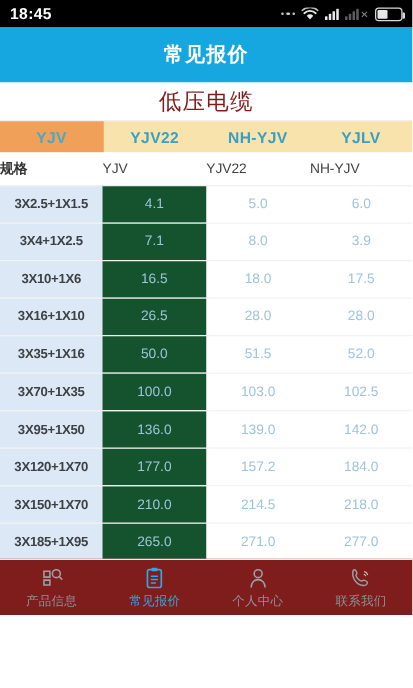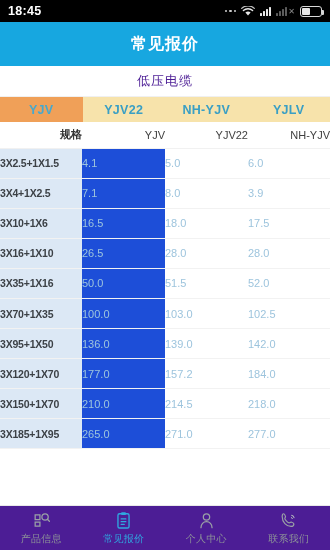--- a/index.html
+++ b/index.html
@@ -2,21 +2,21 @@
 <html><head>
 <meta charset="utf-8">
 <style>
   * { margin:0; padding:0; box-sizing:border-box; }
   html, body {
     width:330px; height:550px;
     font-family:"Liberation Sans","DejaVu Sans",sans-serif;
     background:#ffffff;
     overflow:hidden;
   }
-  #app { width:330px; height:550px; position:relative; display:flex; flex-direction:column; }
+  #app { width:330px; height:492px; position:relative; display:flex; flex-direction:column; }
 
   
   .statusbar {
     height:22px; background:#000000; color:#ffffff;
     display:flex; align-items:center; justify-content:space-between;
     padding:0 8px; flex:none;
   }
   .status-time { font-size:12.5px; font-weight:bold; letter-spacing:.3px; }
   .status-icons { display:flex; align-items:center; gap:5px; }
   .dots { display:flex; gap:2px; align-items:center; }
@@ -44,54 +44,54 @@
     display:flex; align-items:center; justify-content:center;
   }
   .titlebar h1 { color:#ffffff; font-size:16px; font-weight:bold; letter-spacing:1px; }
 
   
   .subtitle {
     height:31px; background:#ffffff; flex:none;
     display:flex; align-items:center; justify-content:center;
     border-bottom:1px solid #f0f0f0;
   }
-  .subtitle span { color:#4c1d95; font-size:13px; letter-spacing:1px; }
+  .subtitle span { color:#7f1d1d; font-size:18px; letter-spacing:1px; }
 
   
   .tabs { height:25px; background:#f7e3ab; flex:none; display:flex; }
   .tab {
     flex:0 0 82.5px; display:flex; align-items:center; justify-content:center;
     font-size:12.5px; color:#3a9fc4; font-weight:bold; letter-spacing:.3px;
     cursor:pointer;
   }
   .tab.active { background:#f0a058; color:#48a8cc; }
 
   
   .table-wrap { flex:1 1 auto; overflow:hidden; background:#ffffff; position:relative; }
   table { width:330px; border-collapse:collapse; table-layout:fixed; }
   col.c0 { width:82px; } col.c1 { width:83px; } col.c2 { width:83px; } col.c3 { width:82px; }
   thead th {
     height:26px; font-size:11px; font-weight:normal; color:#3f3f3f;
-    background:#ffffff; text-align:right; vertical-align:middle;
+    background:#ffffff; text-align:left; vertical-align:middle;
     border-bottom:1px solid #f1f1f1;
   }
   thead th.spec { font-weight:bold; color:#333; }
   tbody td {
-    height:30.1px; font-size:11px; text-align:left; vertical-align:middle;
+    height:30.1px; font-size:11px; text-align:center; vertical-align:middle;
     border-bottom:1px solid #f2f2f2; color:#9dc4dd;
   }
   tbody td.spec {
     background:#dce8f5; color:#3c4146; font-weight:bold; font-size:10.5px;
     letter-spacing:-.2px;
   }
-  tbody td.hl { background:#1d4ed8; }
+  tbody td.hl { background:#14532d; }
 
   
   .tabbar {
-    height:45px; background:#4c1d95; flex:none; display:flex;
+    height:45px; background:#7f1d1d; flex:none; display:flex;
     border-top:1px solid #e9e9e9; position:absolute; bottom:0; left:0; right:0;
   }
   .navitem {
     flex:1; display:flex; flex-direction:column; align-items:center;
     justify-content:center; gap:2px; cursor:pointer;
   }
   .navicon { width:19px; height:19px; display:block; }
   .navlabel { font-size:10px; color:#8d9298; letter-spacing:.2px; }
   .navitem.active .navlabel { color:#2fa8e0; }
 </style>

